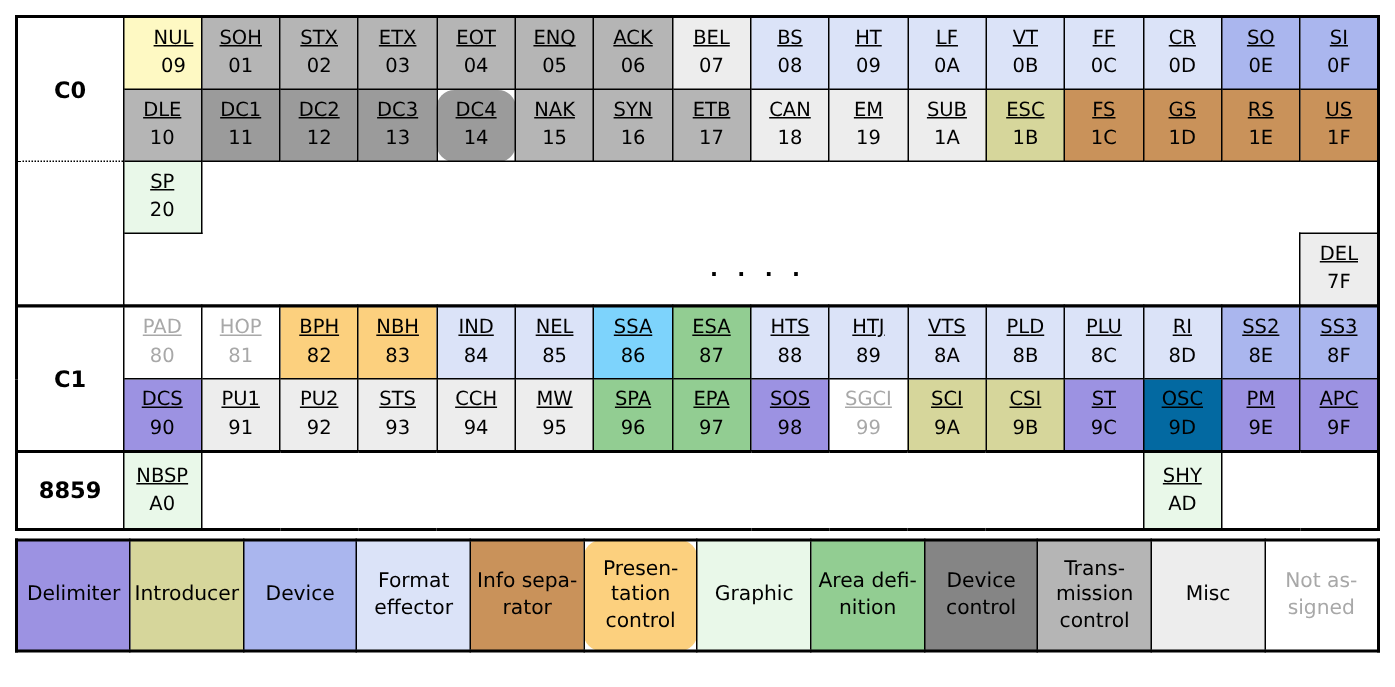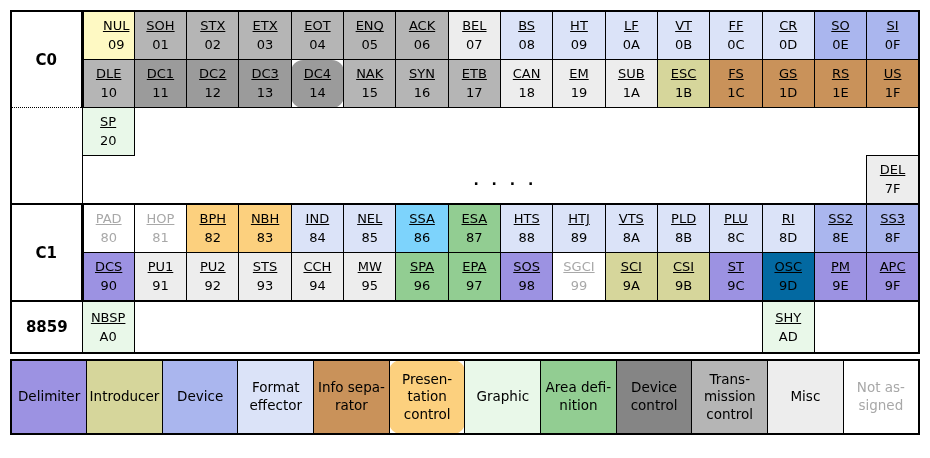--- a/index.html
+++ b/index.html
@@ -5,21 +5,21 @@
   html,body{margin:0;padding:0;background:#fff;}
   body{width:930px;height:458px;font-family:"DejaVu Sans","Liberation Sans",sans-serif;color:#000;overflow:hidden;}
   .wrap{padding:10px;}
   table{border-collapse:collapse;table-layout:fixed;width:910px;}
   table.box{border:2px solid #000;}
   td{padding:0;vertical-align:middle;}
   .cell{border:1px solid #000;text-align:center;height:47px;}
   .mn{font-size:13px;text-decoration:underline;line-height:1.45;}
   .hx{font-size:13px;line-height:1.35;}
   .na{color:#a8a8a8;}
-  .lbl{font-weight:bold;font-size:15px;text-align:center;border-right:3px solid #000000;border-bottom:none;background:#fff;}
+  .lbl{font-weight:bold;font-size:15px;text-align:center;border-right:1px solid #000000;border-bottom:none;background:#fff;}
   .lblempty{border-top:1px dotted #000;border-right:1px solid #000;background:#fff;}
   .open{border:none;background:#fff;}
   .dots{font-size:14px;font-weight:bold;letter-spacing:4px;text-align:center;padding-left:62px;}
   .boxB,.boxC{margin-top:-2px;}
   .legend{margin-top:5px;}
   .legend td{border:1px solid #000;text-align:center;font-size:13.5px;line-height:1.3;white-space:pre-line;height:72px;}
 </style>
 </head>
 <body>
 

